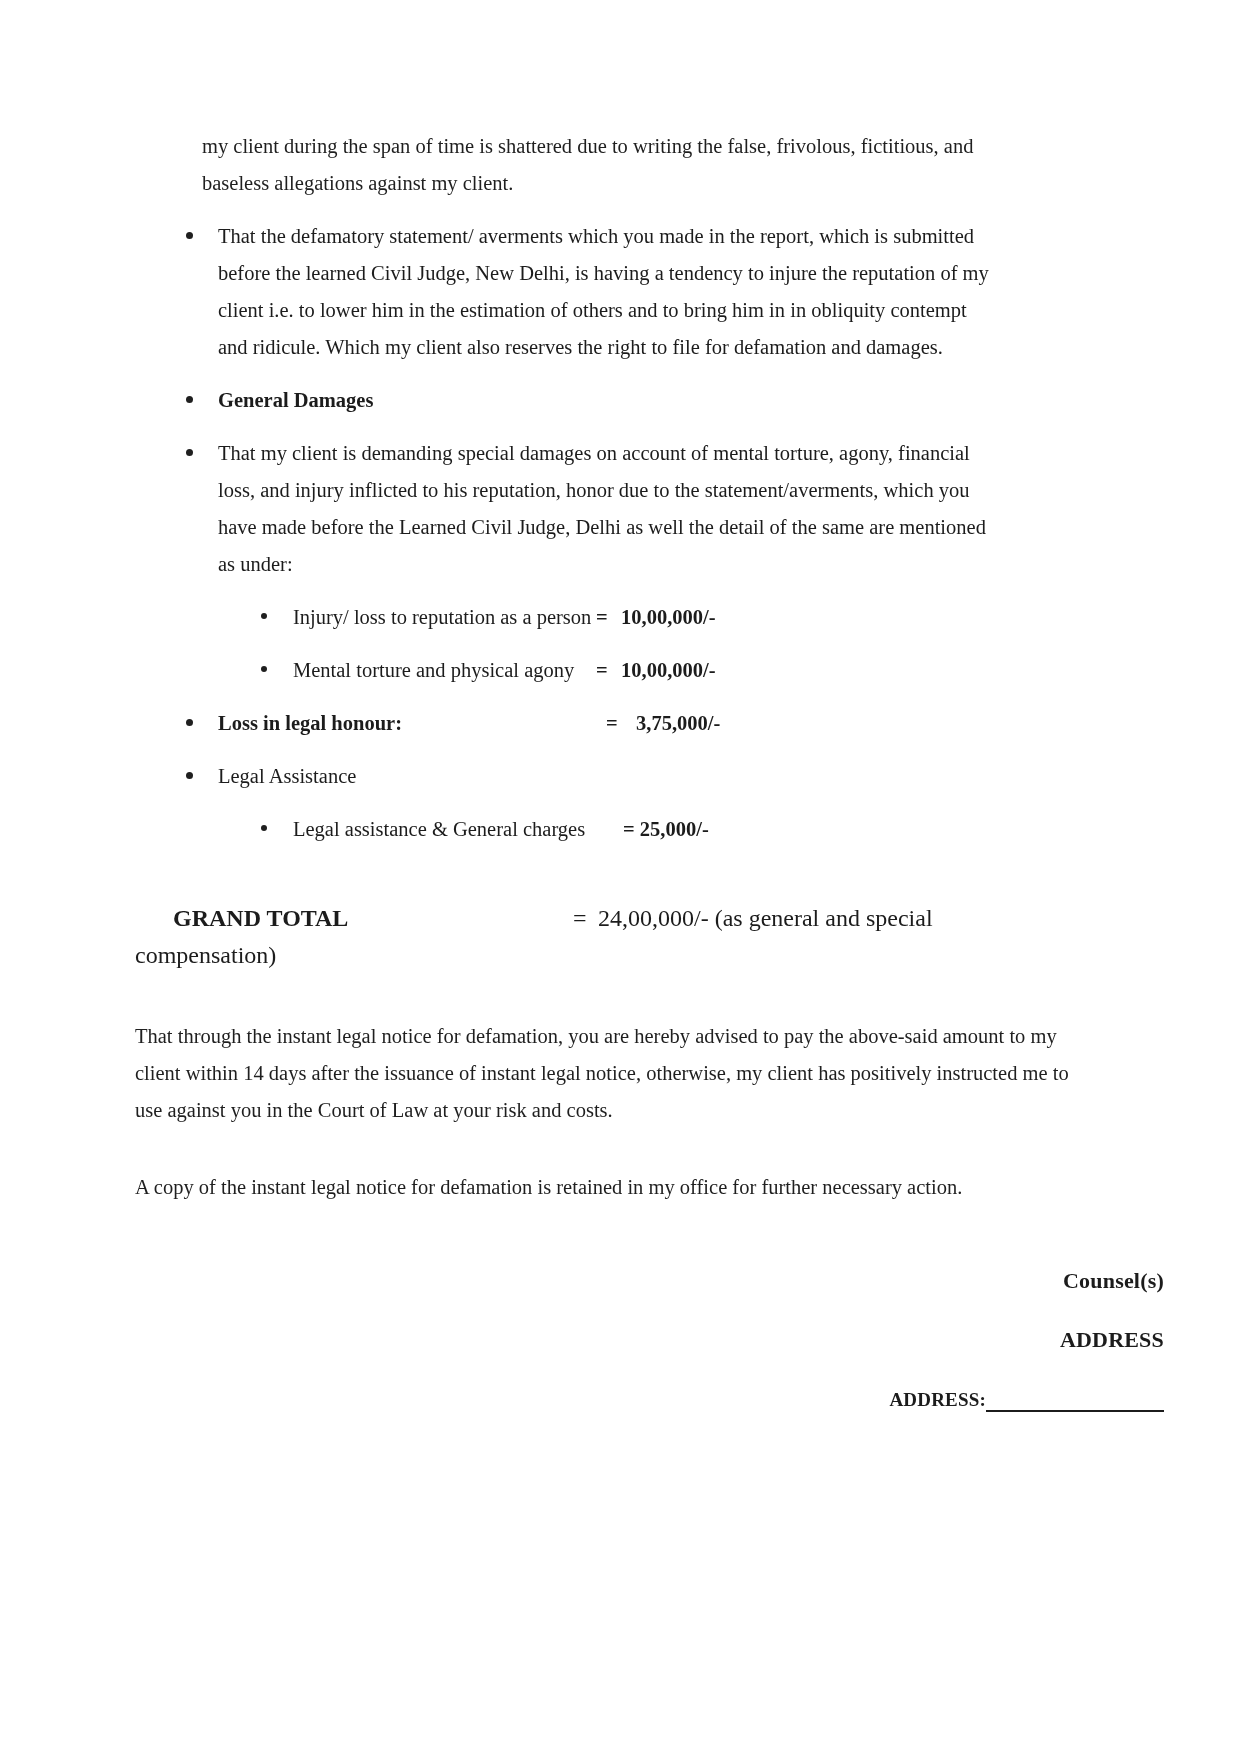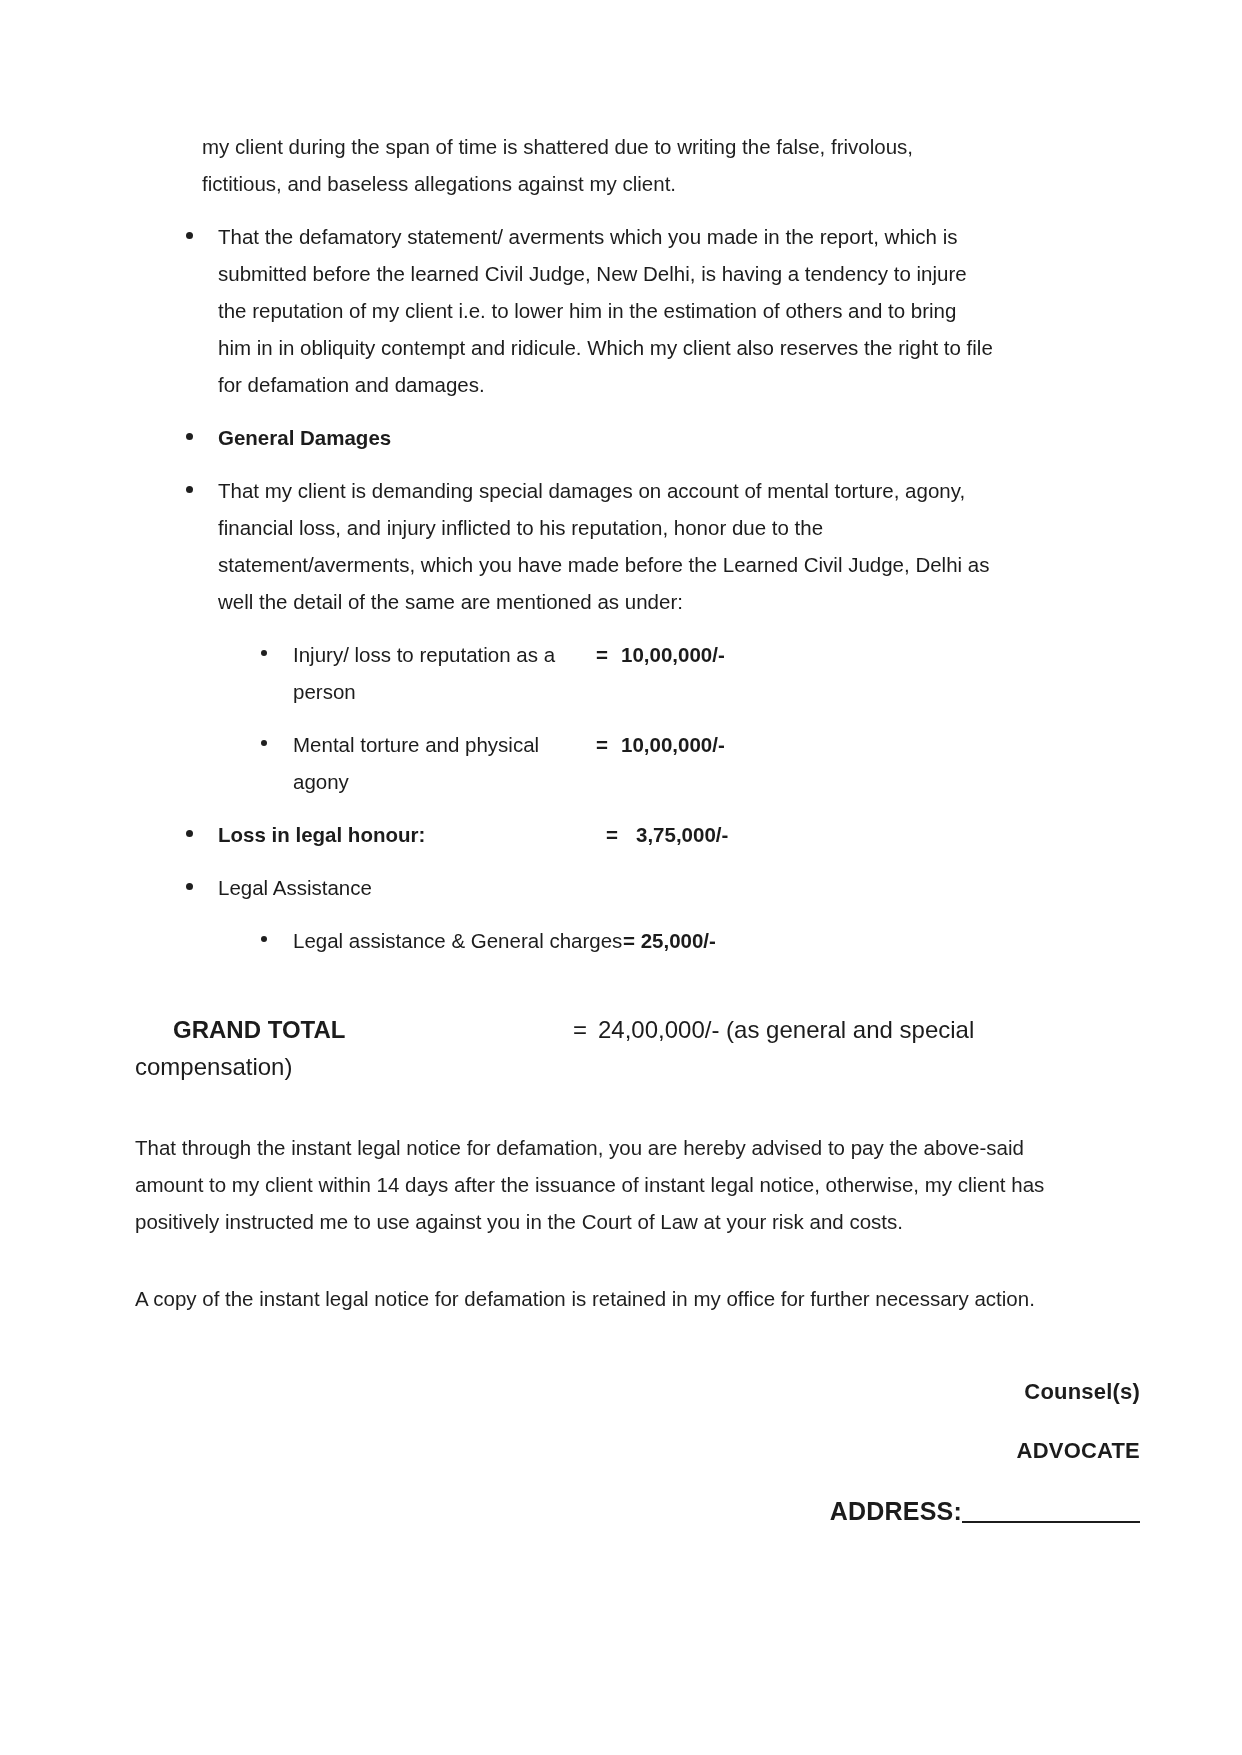--- a/index.html
+++ b/index.html
@@ -15,21 +15,22 @@
     color: #1c1c1c;
     -webkit-font-smoothing: antialiased;
   }
 
   .page {
     position: relative;
     width: 1242px;
     height: 1755px;
     background: #ffffff;
     box-sizing: border-box;
-    padding: 128px 102px 0 135px;
+    padding: 128px 78px 0 135px;
+    font-family: Liberation Serif, serif;
   }
 
   
   .para {
     font-size: 20.5px;
     line-height: 37px;
     color: #1f1f1f;
     margin: 0;
     text-align: left;
   }
@@ -161,21 +162,21 @@
   .sig-counsel { margin-top: 0; }
   .sig-advocate { margin-top: 22px; }
   .sig-address {
     margin-top: 27px;
     display: flex;
     justify-content: flex-end;
     align-items: flex-end;
   }
   .sig-address .addr-label {
     font-weight: bold;
-    font-size: 25px;
+    font-size: 19px;
     line-height: 30px;
     letter-spacing: 0.2px;
   }
   .sig-address .addr-rule {
     display: inline-block;
     width: 178px;
     border-bottom: 2.5px solid #1c1c1c;
     height: 20px;
     margin-bottom: 3px;
   }
@@ -251,20 +252,20 @@
     </span>
     <span class="gt-wrap">compensation)</span>
   </div>
 
   <p class="para closing">That through the instant legal notice for defamation, you are hereby advised to pay the above-said amount to my client within 14 days after the issuance of instant legal notice, otherwise, my client has positively instructed me to use against you in the Court of Law at your risk and costs.</p>
 
   <p class="para closing">A copy of the instant legal notice for defamation is retained in my office for further necessary action.</p>
 
   <div class="sig">
     <div class="sig-line sig-counsel">Counsel(s)</div>
-    <div class="sig-line sig-advocate">ADVOCATE</div>
+    <div class="sig-line sig-advocate">ADDRESS</div>
     <div class="sig-address">
       <span class="addr-label">ADDRESS:</span>
       <span class="addr-rule"></span>
     </div>
   </div>
 
 </div>
 
 </body></html>

